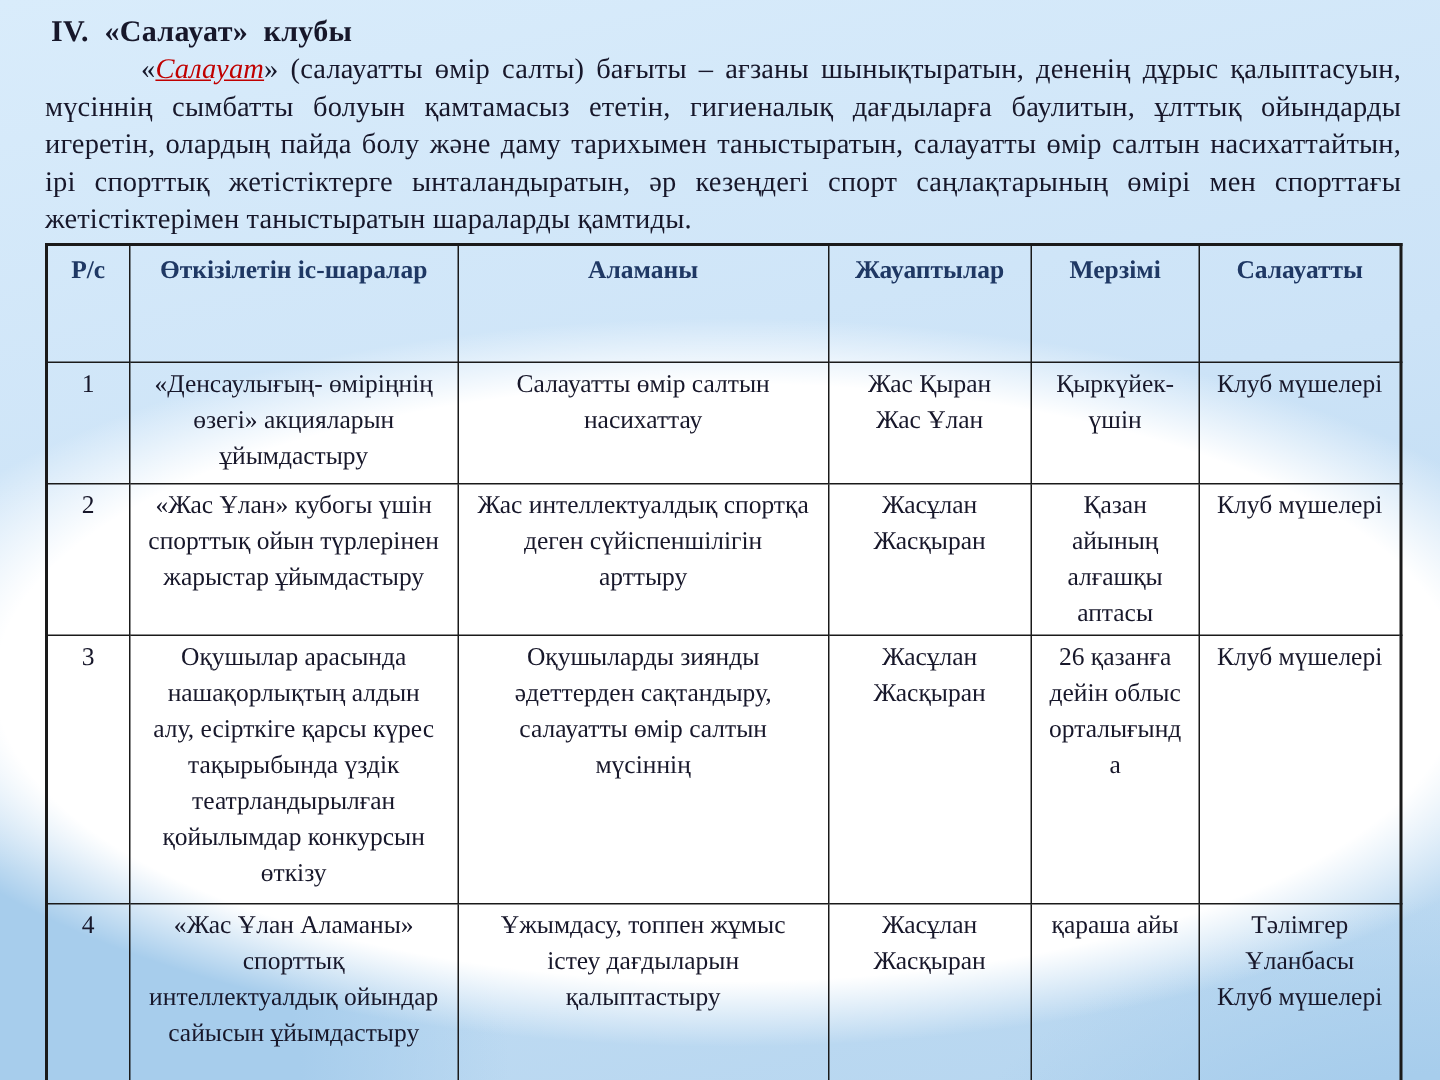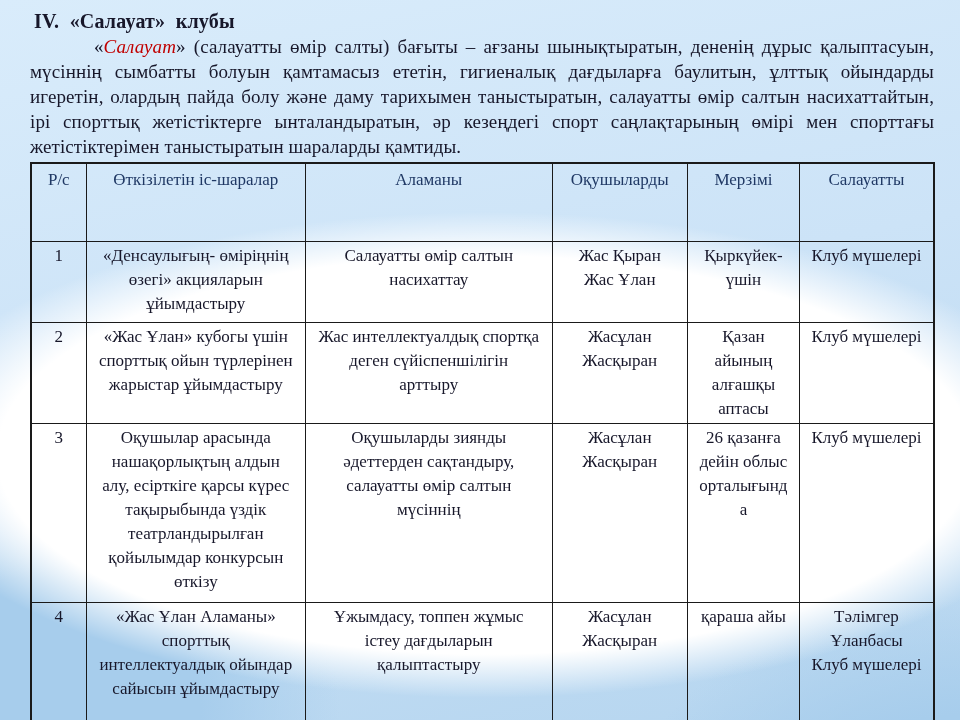--- a/index.html
+++ b/index.html
@@ -36,40 +36,40 @@
   }
   .content{position:absolute;inset:0;padding:8px 26px 0 30px;}
   .title{
     font-size:20px;line-height:26px;font-weight:bold;
     white-space:pre-wrap;letter-spacing:.2px;padding-left:4px;
   }
   .intro{
     font-size:19px;line-height:25px;text-align:justify;
     text-indent:64px;letter-spacing:.1px;
   }
-  .intro .hl{color:var(--accent-red);font-style:italic;font-weight:500;}
+  .intro .hl{color:var(--accent-red);font-style:italic;font-weight:500;text-decoration:underline;}
   table{
     border-collapse:collapse;table-layout:fixed;
     width:905px;margin-top:3px;
     border:2px solid var(--table-border);
   }
   col.c-num{width:6.1%;}
   col.c-event{width:24.3%;}
   col.c-goal{width:27.3%;}
   col.c-part{width:15.0%;}
   col.c-date{width:12.4%;}
   col.c-resp{width:14.9%;}
   th,td{
     border:1.5px solid var(--table-border);
     vertical-align:top;text-align:center;
     font-size:17px;line-height:24px;
     padding:2px 3px;white-space:pre-line;
     overflow:hidden;
   }
-  th{font-weight:normal;color:var(--header-text);padding-top:4px;}
+  th{font-weight:bold;color:var(--header-text);padding-top:4px;}
   tr.h-head{height:78px;}
   tr.h-r1{height:81px;}
   tr.h-r2{height:96px;}
   tr.h-r3{height:179px;}
   tr.h-r4{height:140px;}
 </style>
 </head>
 <body>
 
 <div class="bg-layer bg-arc-bottom-left"></div>
@@ -88,21 +88,21 @@
         <col class="c-goal">
       <col class="c-part">
         <col class="c-date">
         <col class="c-resp">
     </colgroup>
     <thead>
       <tr class="h-head">
         <th>Р/с</th>
         <th>Өткізілетін іс-шаралар</th>
         <th>Аламаны</th>
-        <th>Оқушыларды</th>
+        <th>Жауаптылар</th>
         <th>Мерзімі</th>
         <th>Салауатты</th>
       </tr>
     </thead>
     <tbody>
       <tr class="h-r1">
         <td>1</td>
         <td>«Денсаулығың- өміріңнің
 өзегі» акцияларын
 ұйымдастыру</td>

